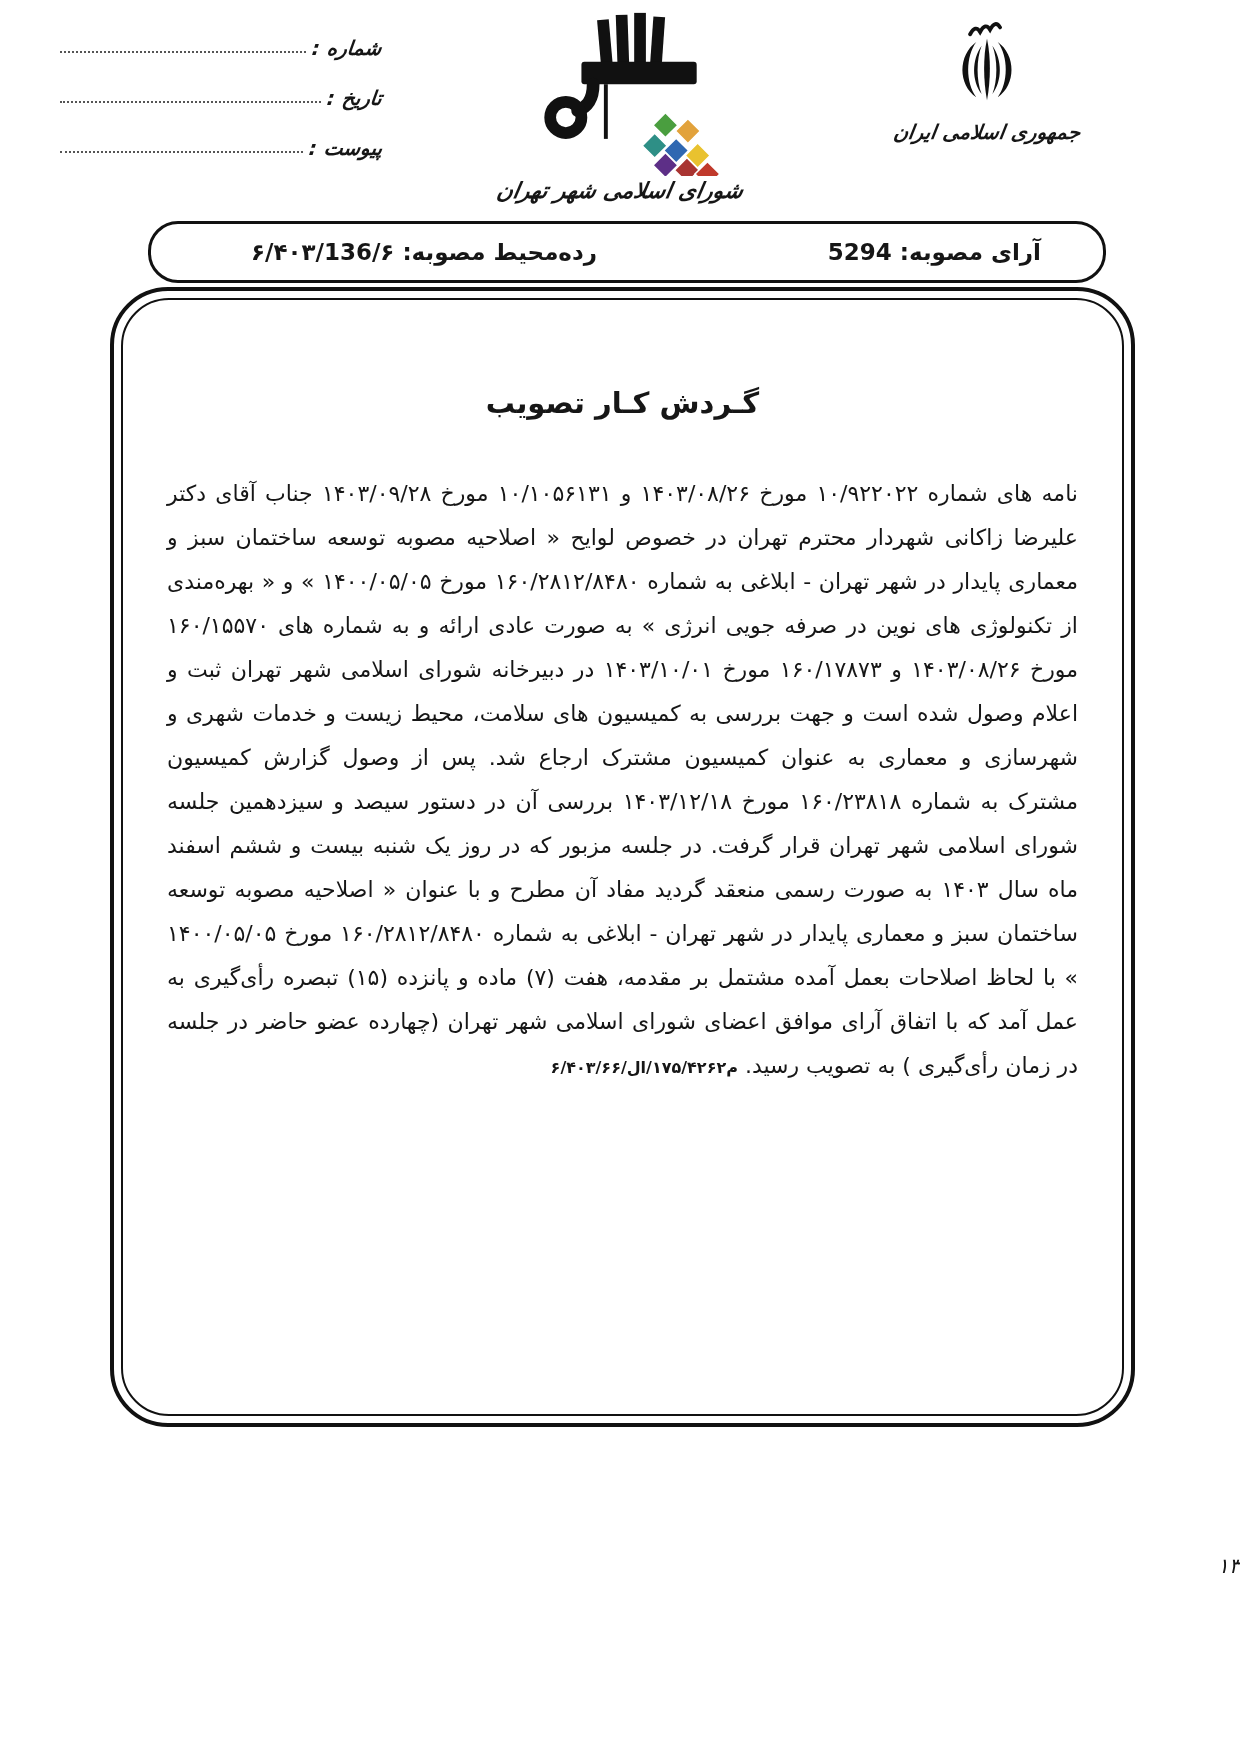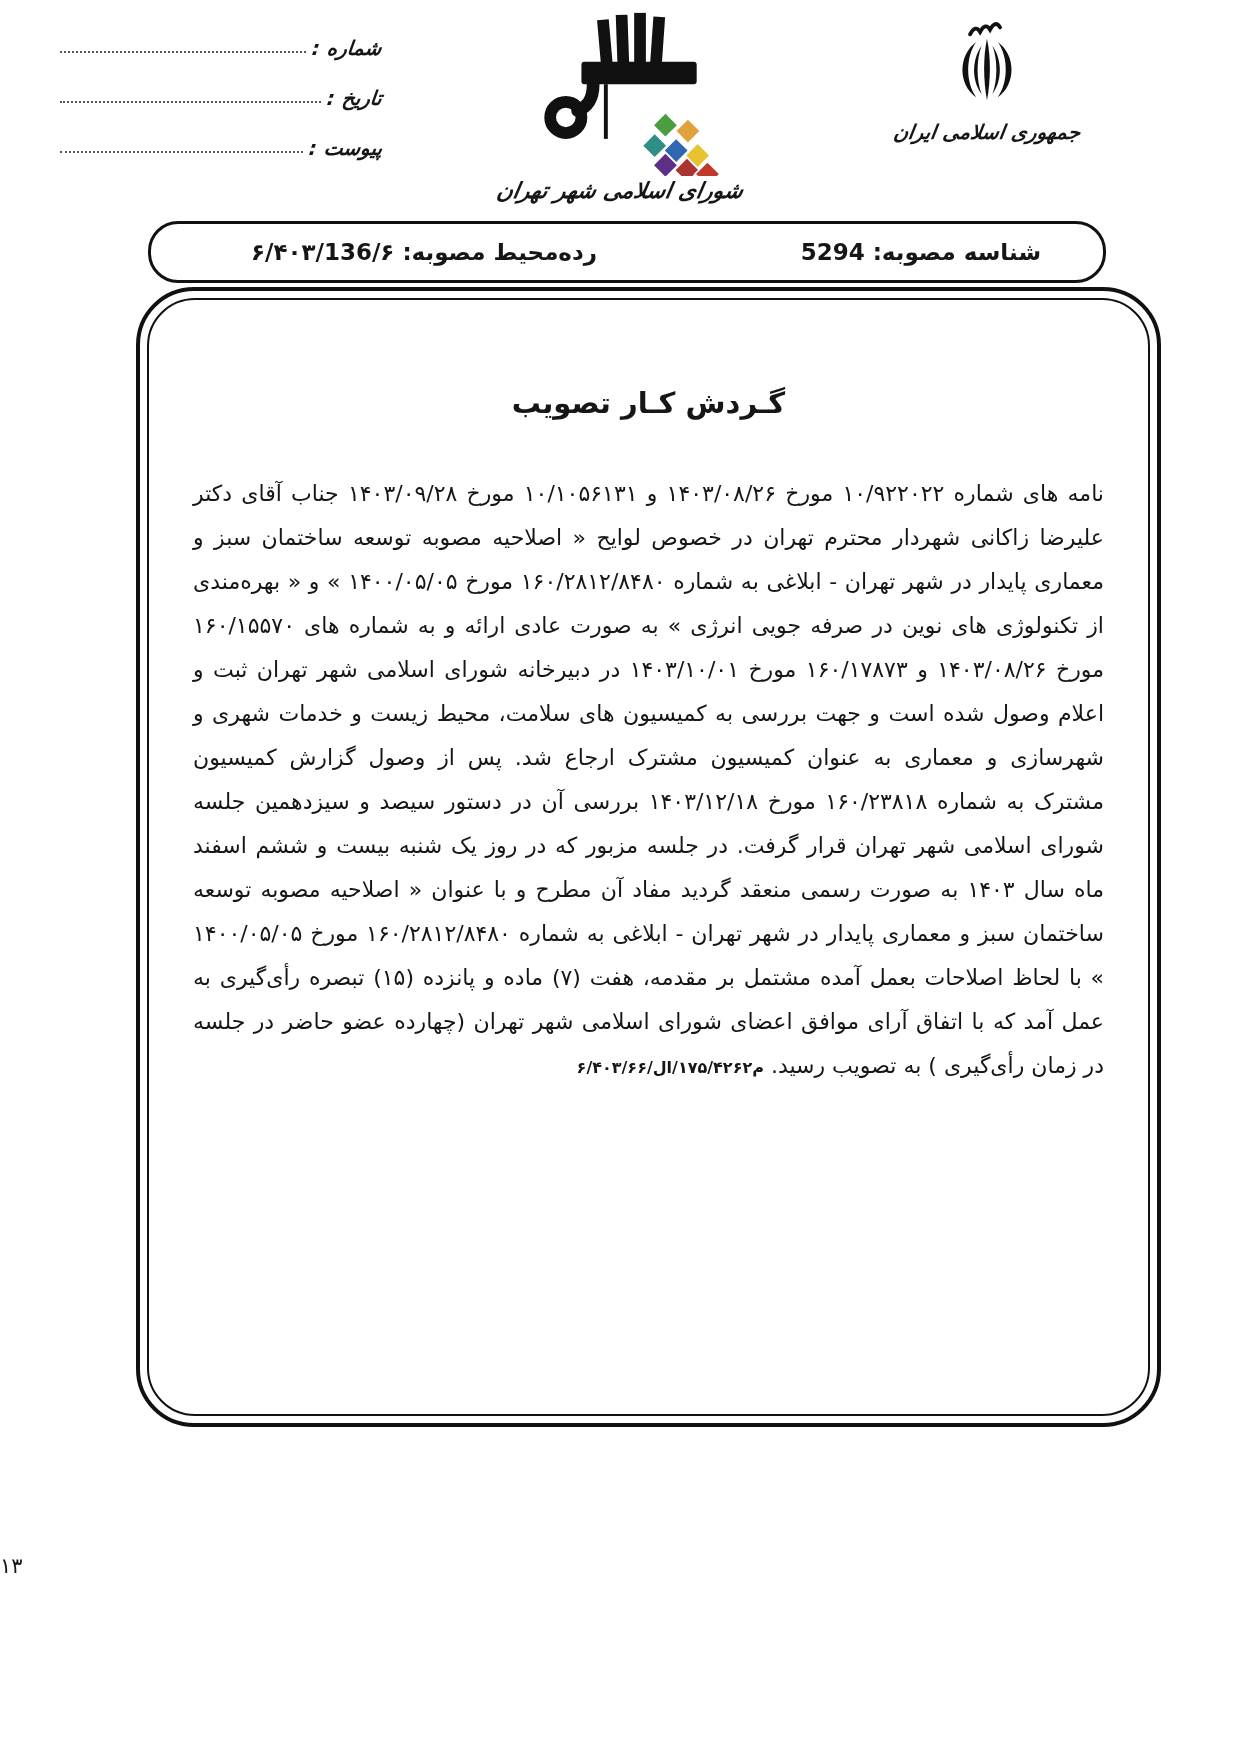--- a/index.html
+++ b/index.html
@@ -19,37 +19,37 @@
   
   .banner{
     position:absolute;top:221px;left:148px;width:952px;height:56px;
     border:3px solid #111;border-radius:30px;direction:rtl;
   }
   .banner-id{position:absolute;right:62px;top:50%;transform:translateY(-50%);font-weight:bold;font-size:23px;white-space:nowrap;}
   .banner-class{position:absolute;left:100px;top:50%;transform:translateY(-50%);font-weight:bold;font-size:23px;white-space:nowrap;}
   
   .doc-box-outer{
     position:absolute;top:287px;left:110px;width:1025px;height:1140px;
-    border:4px solid #111;border-radius:58px;box-sizing:border-box;padding:7px;margin-left:26px;
+    border:4px solid #111;border-radius:58px;box-sizing:border-box;padding:7px;
   }
   .doc-box-inner{
     width:100%;height:100%;border:2px solid #111;border-radius:48px;box-sizing:border-box;
     padding:0 42px;
   }
   .doc-title{
     margin:86px 0 0 0;text-align:center;direction:rtl;
     font-size:29px;font-weight:bold;letter-spacing:1px;
   }
   .doc-body{
     margin:52px 2px 0 2px;direction:rtl;text-align:justify;
     font-size:22px;line-height:44px;
   }
   .ref-code{font-size:16px;font-weight:bold;unicode-bidi:isolate;direction:ltr;white-space:nowrap;}
   
-  .page-number{position:absolute;top:1554px;left:0;width:100%;text-align:left;font-size:21px;}
+  .page-number{position:absolute;top:1554px;left:0;width:100%;text-align:right;font-size:21px;font-style:italic;}
   svg{display:inline-block;vertical-align:top;}
 </style>
 </head>
 <body>
 
 <div class="form-block">
   <div class="form-row">
     <span class="form-label">شماره :</span>
     <span class="form-dots"></span>
   </div>
@@ -108,21 +108,21 @@
       <path d="M53 31 C40 49 40 77 53 94 C46 77 46 48 53 31 Z" fill="#111"></path>
 
       <path d="M74 26 C98 43 98 82 74 98 C88 79 88 45 74 26 Z" fill="#111"></path>
       <path d="M67 31 C80 49 80 77 67 94 C74 77 74 48 67 31 Z" fill="#111"></path>
     </svg>
   </span>
   <div class="emblem-caption">جمهوری اسلامی ایران</div>
 </div>
 
 <div class="banner">
-  <span class="banner-id"><span>شناسه مصوبه:</span>&nbsp;<span>5294</span></span>
+  <span class="banner-id"><span>آرای مصوبه:</span>&nbsp;<span>5294</span></span>
   <span class="banner-class"><span>رده‌محیط مصوبه:</span>&nbsp;<span>۶/۴۰۳/136/۶</span></span>
 </div>
 
 <div class="doc-box-outer">
   <div class="doc-box-inner">
     <h1 class="doc-title">گـردش کـار تصویب</h1>
     <p class="doc-body"><span>نامه های شماره ۱۰/۹۲۲۰۲۲ مورخ ۱۴۰۳/۰۸/۲۶ و ۱۰/۱۰۵۶۱۳۱ مورخ ۱۴۰۳/۰۹/۲۸ جناب آقای دکتر علیرضا زاکانی شهردار محترم تهران در خصوص لوایح « اصلاحیه مصوبه توسعه ساختمان سبز و معماری پایدار در شهر تهران - ابلاغی به شماره ۱۶۰/۲۸۱۲/۸۴۸۰ مورخ ۱۴۰۰/۰۵/۰۵ » و « بهره‌مندی از تکنولوژی های نوین در صرفه جویی انرژی » به صورت عادی ارائه و به شماره های ۱۶۰/۱۵۵۷۰ مورخ ۱۴۰۳/۰۸/۲۶ و ۱۶۰/۱۷۸۷۳ مورخ ۱۴۰۳/۱۰/۰۱ در دبیرخانه شورای اسلامی شهر تهران ثبت و اعلام وصول شده است و جهت بررسی به کمیسیون های سلامت، محیط زیست و خدمات شهری و شهرسازی و معماری به عنوان کمیسیون مشترک ارجاع شد. پس از وصول گزارش کمیسیون مشترک به شماره ۱۶۰/۲۳۸۱۸ مورخ ۱۴۰۳/۱۲/۱۸ بررسی آن در دستور سیصد و سیزدهمین جلسه شورای اسلامی شهر تهران قرار گرفت. در جلسه مزبور که در روز یک شنبه بیست و ششم اسفند ماه سال ۱۴۰۳ به صورت رسمی منعقد گردید مفاد آن مطرح و با عنوان « اصلاحیه مصوبه توسعه ساختمان سبز و معماری پایدار در شهر تهران - ابلاغی به شماره ۱۶۰/۲۸۱۲/۸۴۸۰ مورخ ۱۴۰۰/۰۵/۰۵ » با لحاظ اصلاحات بعمل آمده مشتمل بر مقدمه، هفت (۷) ماده و پانزده (۱۵) تبصره رأی‌گیری به عمل آمد که با اتفاق آرای موافق اعضای شورای اسلامی شهر تهران (چهارده عضو حاضر در جلسه در زمان رأی‌گیری ) به تصویب رسید.</span> <span class="ref-code">۶/۴۰۳/۶م۱۷۵/۴۲۶۲/ال/۶</span></p>
   </div>
 </div>
 

